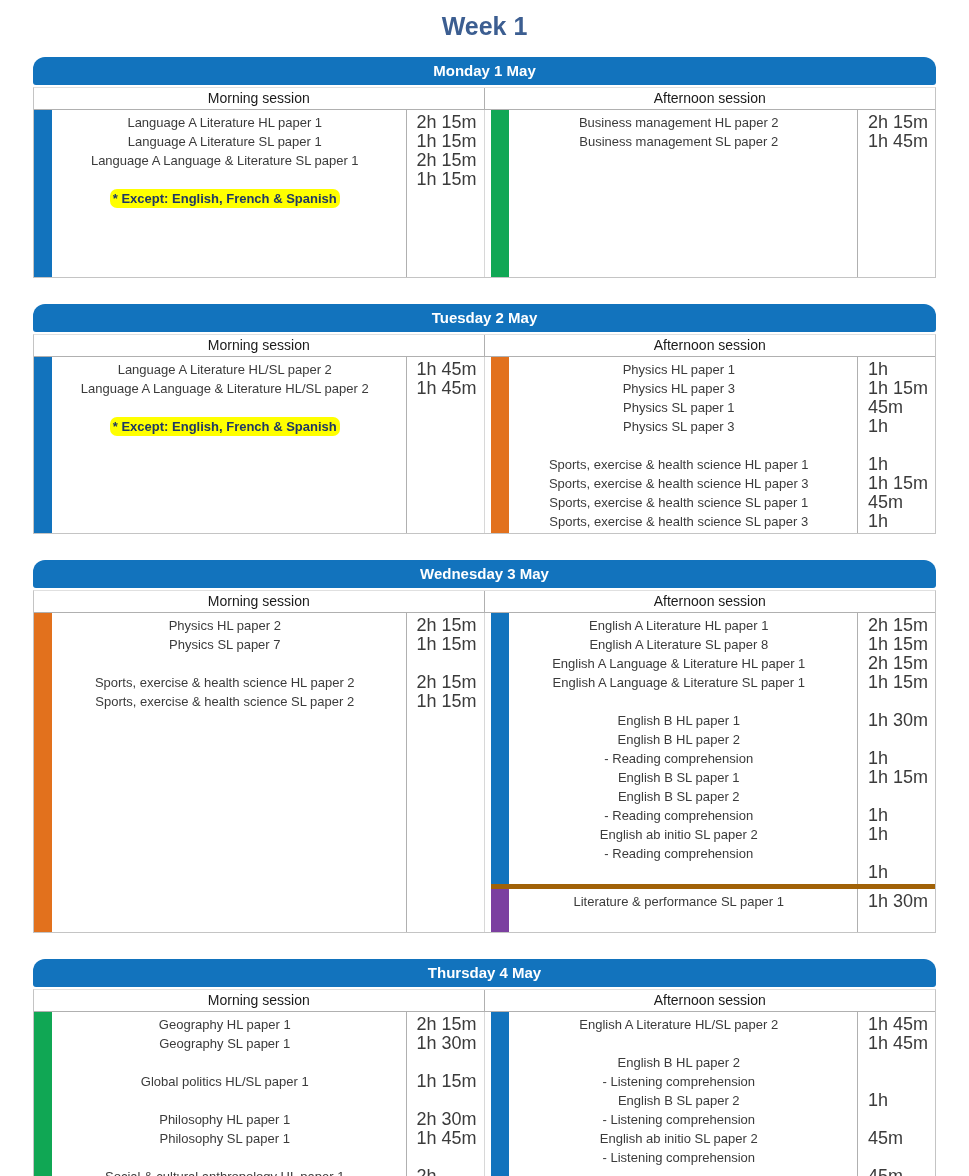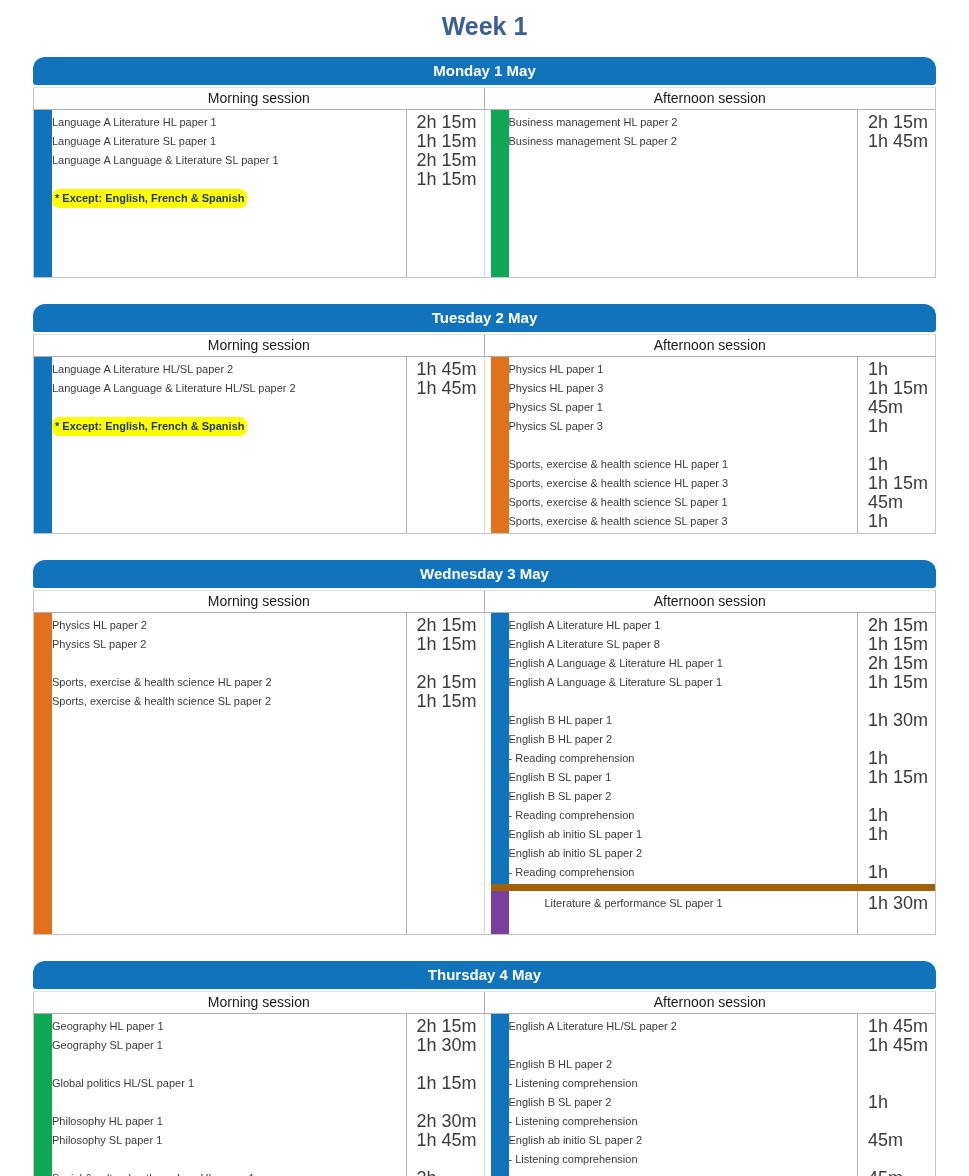--- a/index.html
+++ b/index.html
@@ -48,27 +48,28 @@
   .col{
     width:50%;
     box-sizing:border-box;
     display:flex;
     flex-direction:column;
   }
   .col.morning{border-right:1px solid #d8d8d8;}
   .col.afternoon{padding-left:6px;}
   .section{display:flex;align-items:stretch;}
   .section.main{flex:1 1 auto;}
-  .section.sub{flex:0 0 auto;border-top:7px solid #a16207;gap:36px;}
+  .section.sub{flex:0 0 auto;border-top:5px solid #a16207;gap:36px;}
   .bar{width:18px;flex:0 0 18px;}
   .names{
     flex:1 1 auto;
     padding:3px 8px 2px 0;
-    font-size:11px;
+    font-size:13px;
     line-height:19px;
+    text-align:center;
   }
   .durs{
     width:78px;
     flex:0 0 78px;
     box-sizing:border-box;
     border-left:1px solid #b0b0b0;
     padding:3px 4px 2px 10px;
     font-size:18px;
     line-height:19px;
   }
@@ -199,21 +200,21 @@
           <div class="session-headers">
             <div class="session-header morning">Morning session</div>
             <div class="session-header afternoon">Afternoon session</div>
           </div>
           <div class="content">
             <div class="col morning">
               <div class="section main">
                 <div class="bar" style="background: rgb(226, 113, 29);"></div>
                 <div class="names">
                   <div class="row">Physics HL paper 2</div>
-                  <div class="row">Physics SL paper 2</div>
+                  <div class="row">Physics SL paper 7</div>
                   <div class="row">&nbsp;</div>
                   <div class="row">Sports, exercise &amp; health science HL paper 2</div>
                   <div class="row">Sports, exercise &amp; health science SL paper 2</div>
                 </div>
                 <div class="durs">
                   <div class="row">2h 15m</div>
                   <div class="row">1h 15m</div>
                   <div class="row">&nbsp;</div>
                   <div class="row">2h 15m</div>
                   <div class="row">1h 15m</div>
@@ -228,21 +229,20 @@
                   <div class="row">English A Literature SL paper 8</div>
                   <div class="row">English A Language &amp; Literature HL paper 1</div>
                   <div class="row">English A Language &amp; Literature SL paper 1</div>
                   <div class="row">&nbsp;</div>
                   <div class="row">English B HL paper 1</div>
                   <div class="row">English B HL paper 2</div>
                   <div class="row">- Reading comprehension</div>
                   <div class="row">English B SL paper 1</div>
                   <div class="row">English B SL paper 2</div>
                   <div class="row">- Reading comprehension</div>
-                  <div class="row">English ab initio SL paper 1</div>
                   <div class="row">English ab initio SL paper 2</div>
                   <div class="row">- Reading comprehension</div>
                 </div>
                 <div class="durs">
                   <div class="row">2h 15m</div>
                   <div class="row">1h 15m</div>
                   <div class="row">2h 15m</div>
                   <div class="row">1h 15m</div>
                   <div class="row">&nbsp;</div>
                   <div class="row">1h 30m</div>

